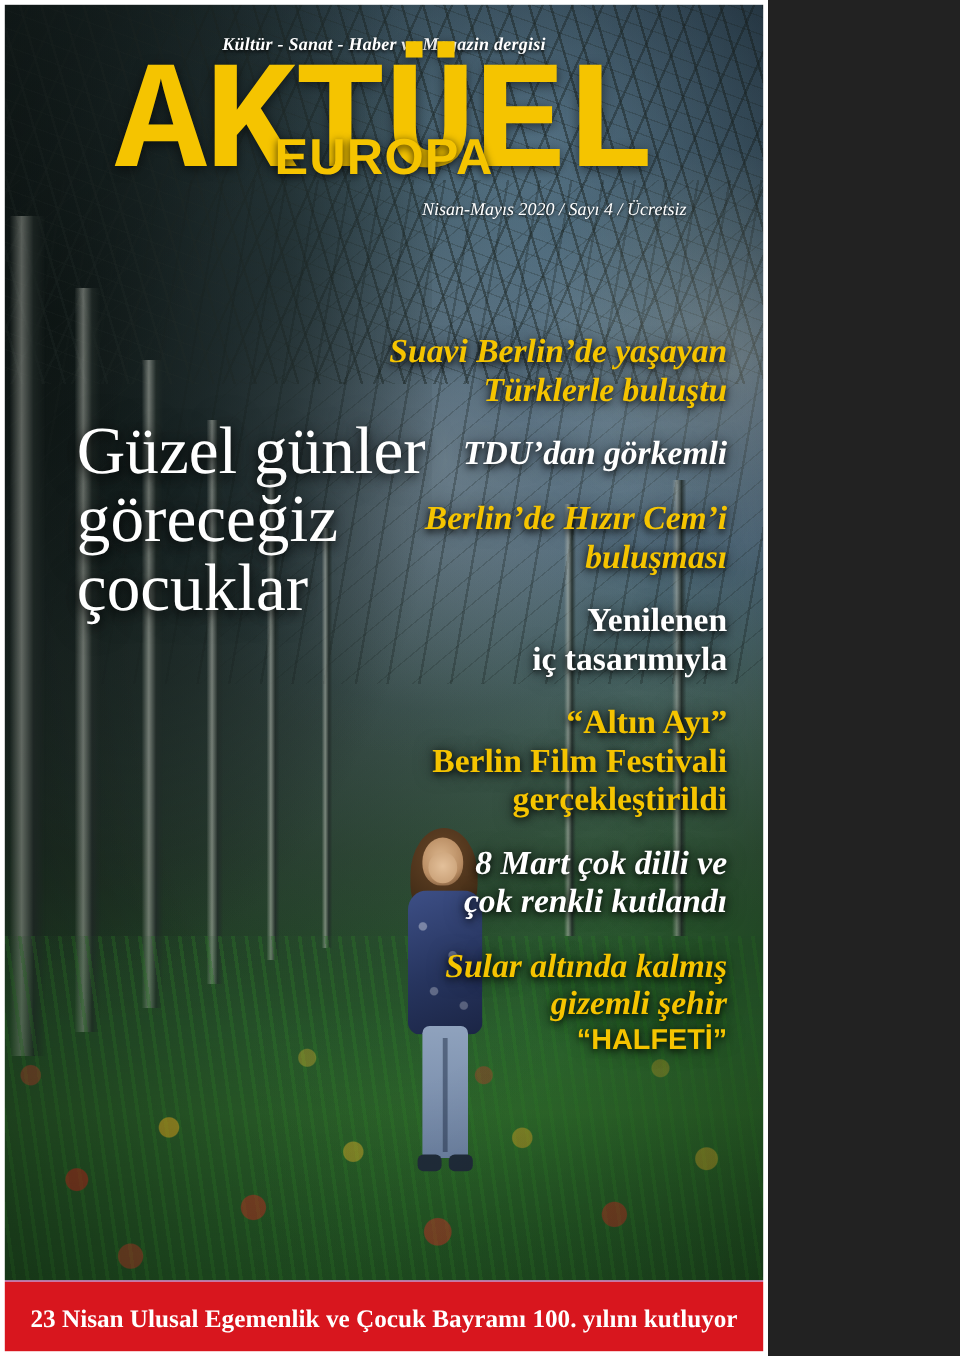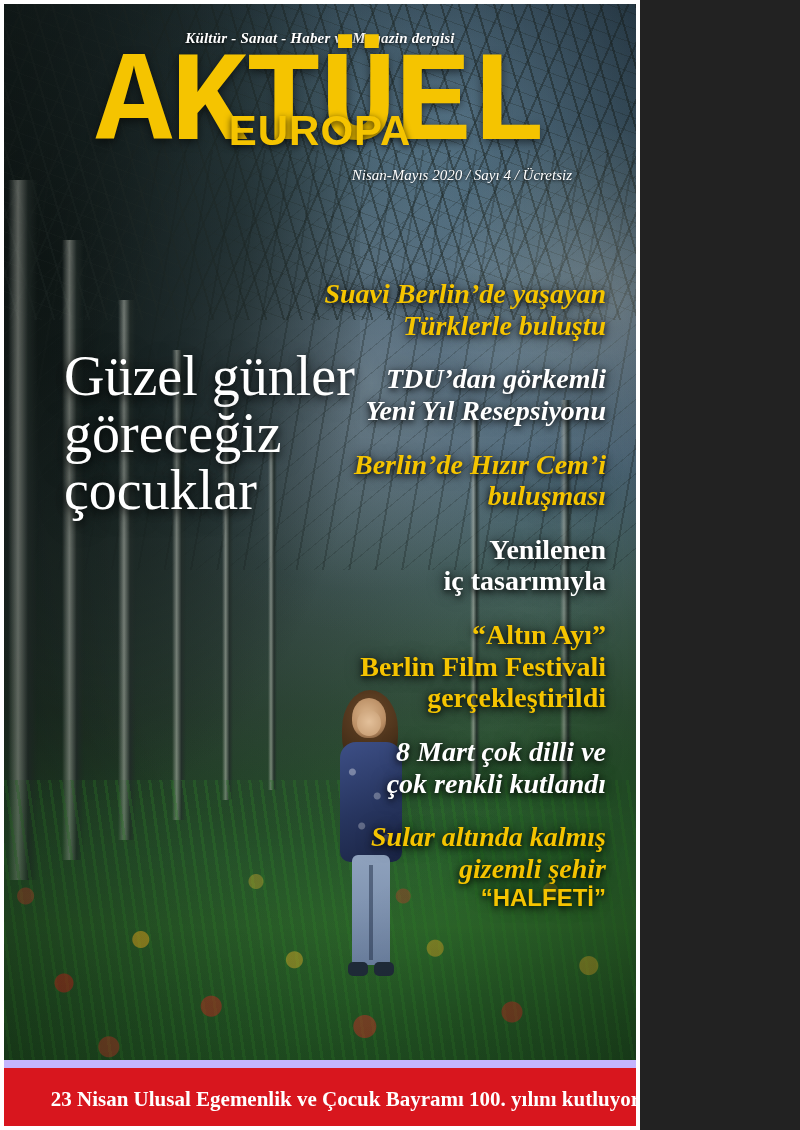--- a/index.html
+++ b/index.html
@@ -225,22 +225,22 @@
   .teaser.quoted .line.q { font-family: "Liberation Sans", sans-serif; font-style: normal; font-size: 24px; }
 
   
   .banner {
     position: absolute;
     left: 0; right: 0; bottom: 0;
     height: 62px;
     background: #D8161E;
     display: flex;
     align-items: center;
-    justify-content: flex-end;
-    border-top: 8px solid #c4b5fd;
+    justify-content: center;
+    border-top: 1px solid #c4b5fd;
   }
   .banner .txt {
     font-family: "Liberation Serif", serif;
     font-weight: bold;
     font-size: 21px;
     color: #ffffff;
     text-align: center;
   }
   .frame {
     position: absolute; inset: 0;
@@ -306,21 +306,20 @@
 
   <div class="teasers">
 
     <div class="teaser yellow italic">
       <div class="line">Suavi Berlin’de yaşayan</div>
       <div class="line">Türklerle buluştu</div>
     </div>
 
     <div class="teaser white italic">
       <div class="line">TDU’dan görkemli</div>
-      <div class="line">Yeni Yıl Resepsiyonu</div>
     </div>
 
     <div class="teaser yellow italic">
       <div class="line">Berlin’de Hızır Cem’i</div>
       <div class="line">buluşması</div>
     </div>
 
     <div class="teaser white">
       <div class="line">Yenilenen</div>
       <div class="line">iç tasarımıyla</div>

